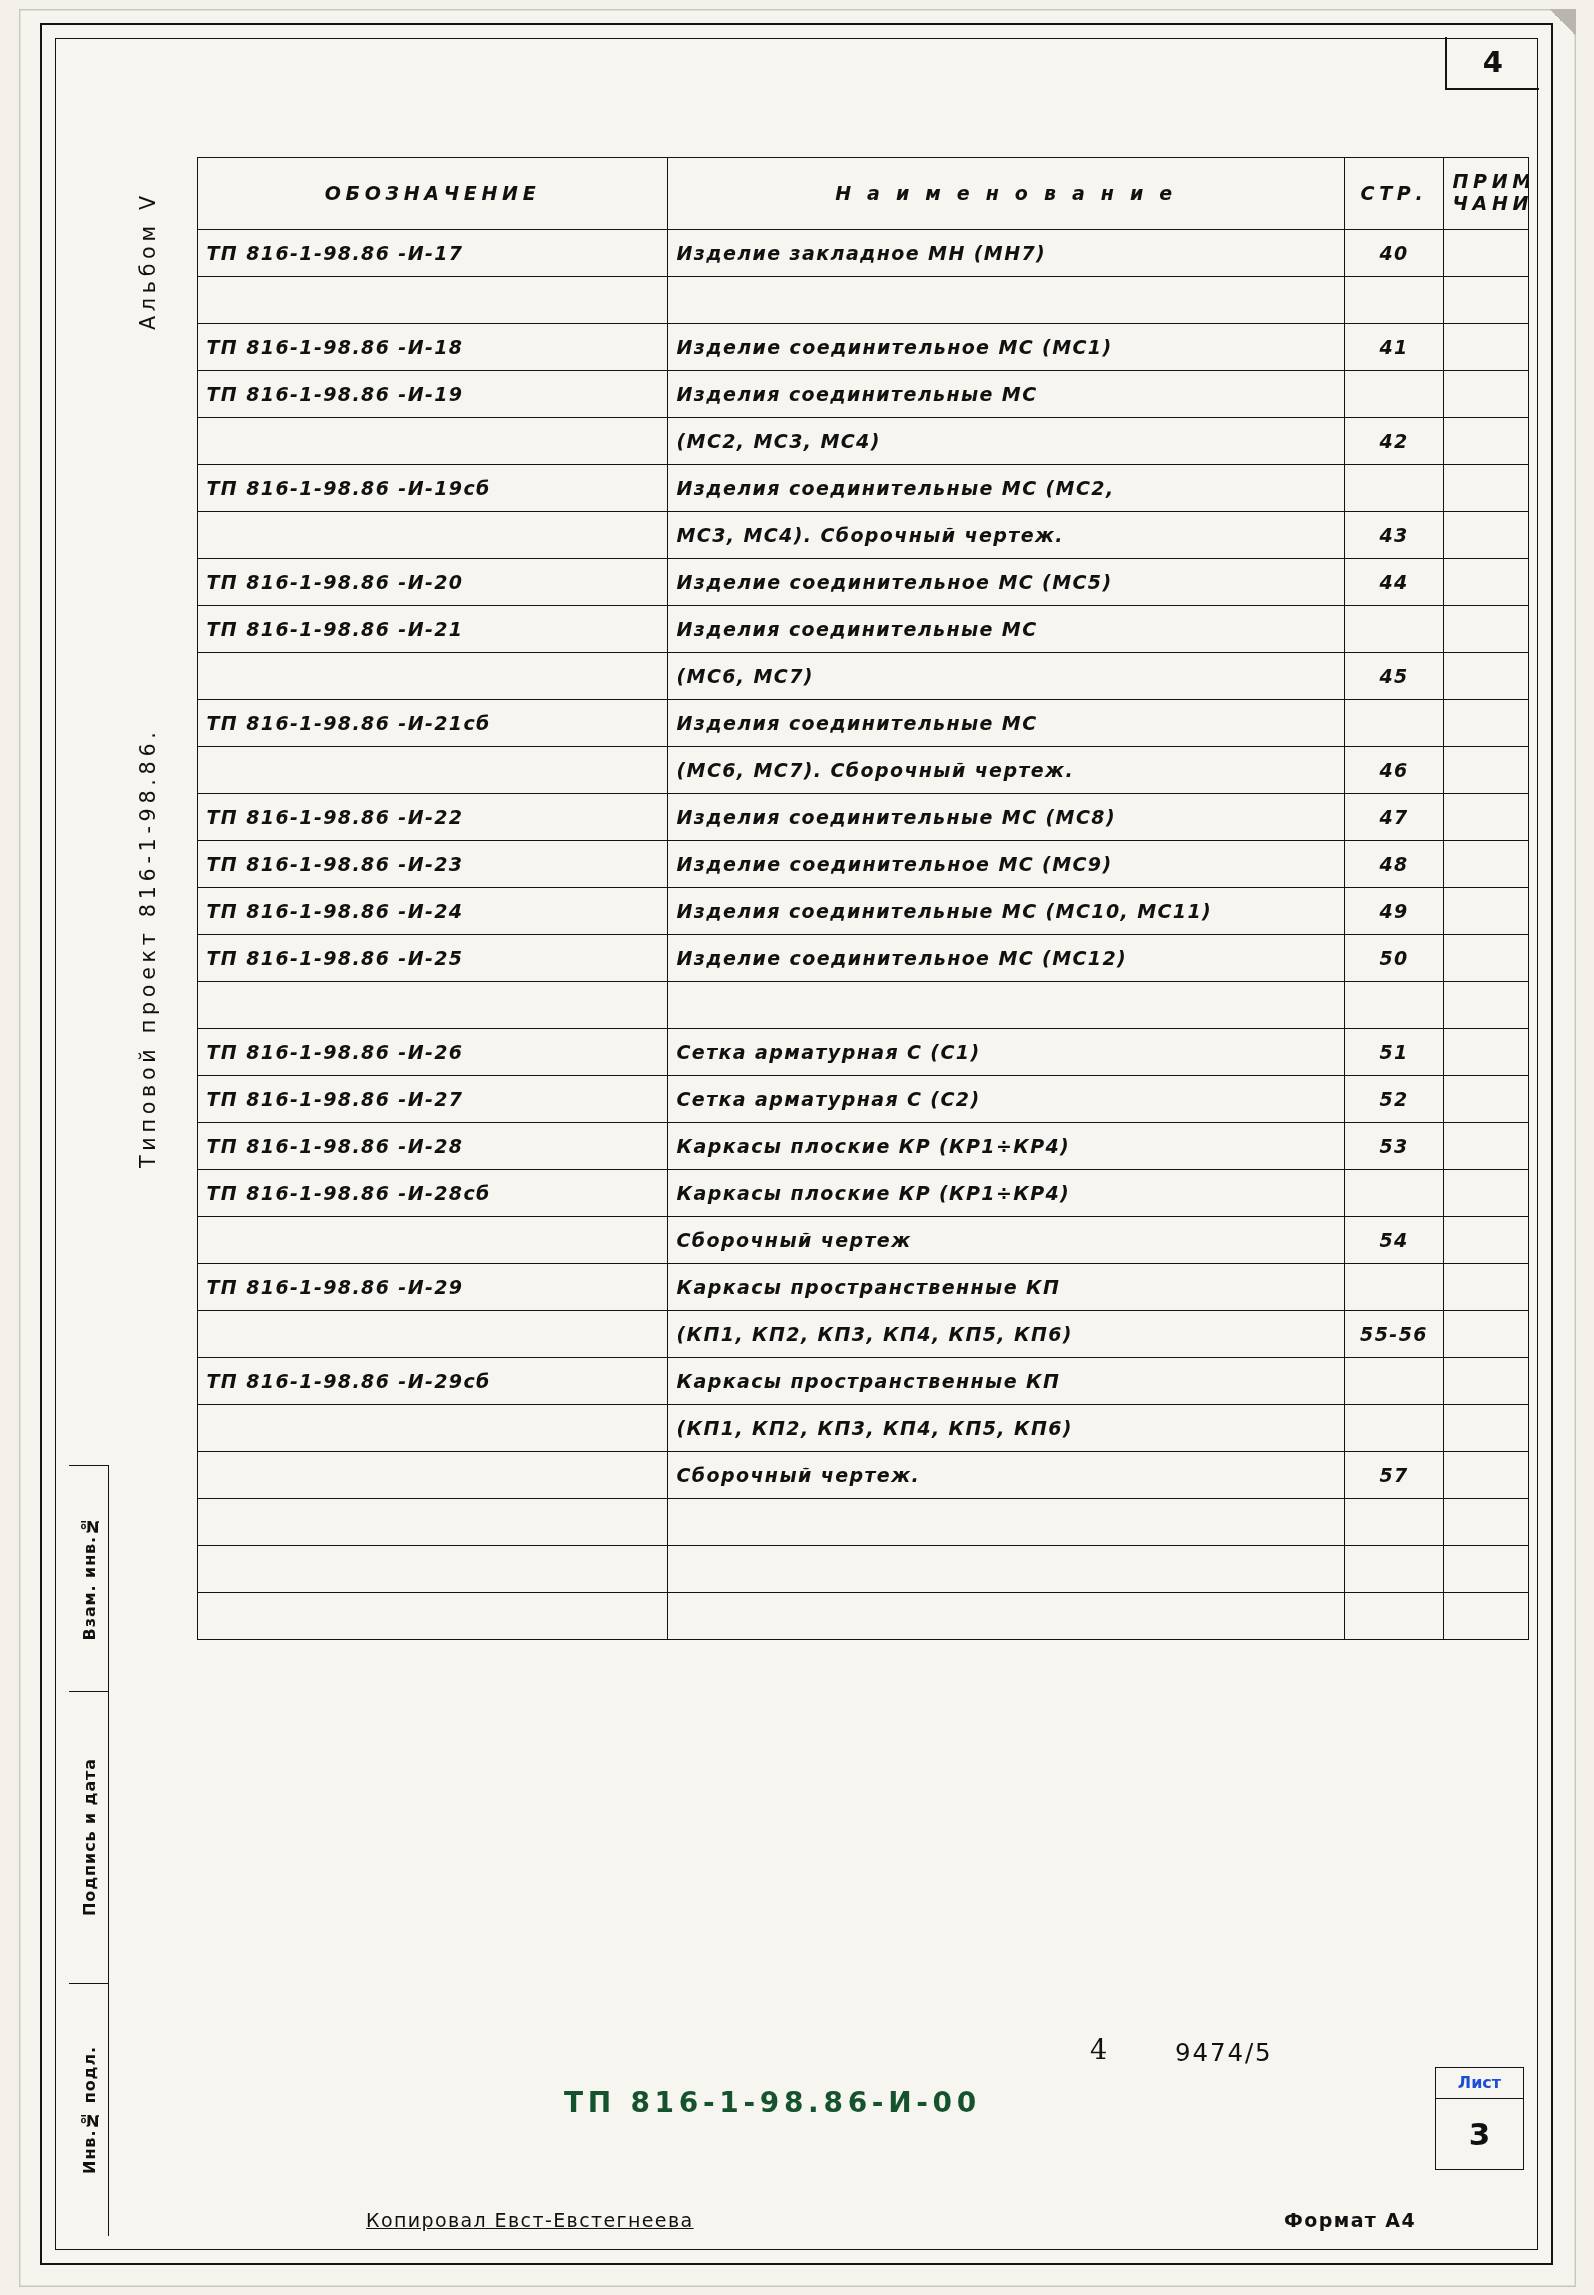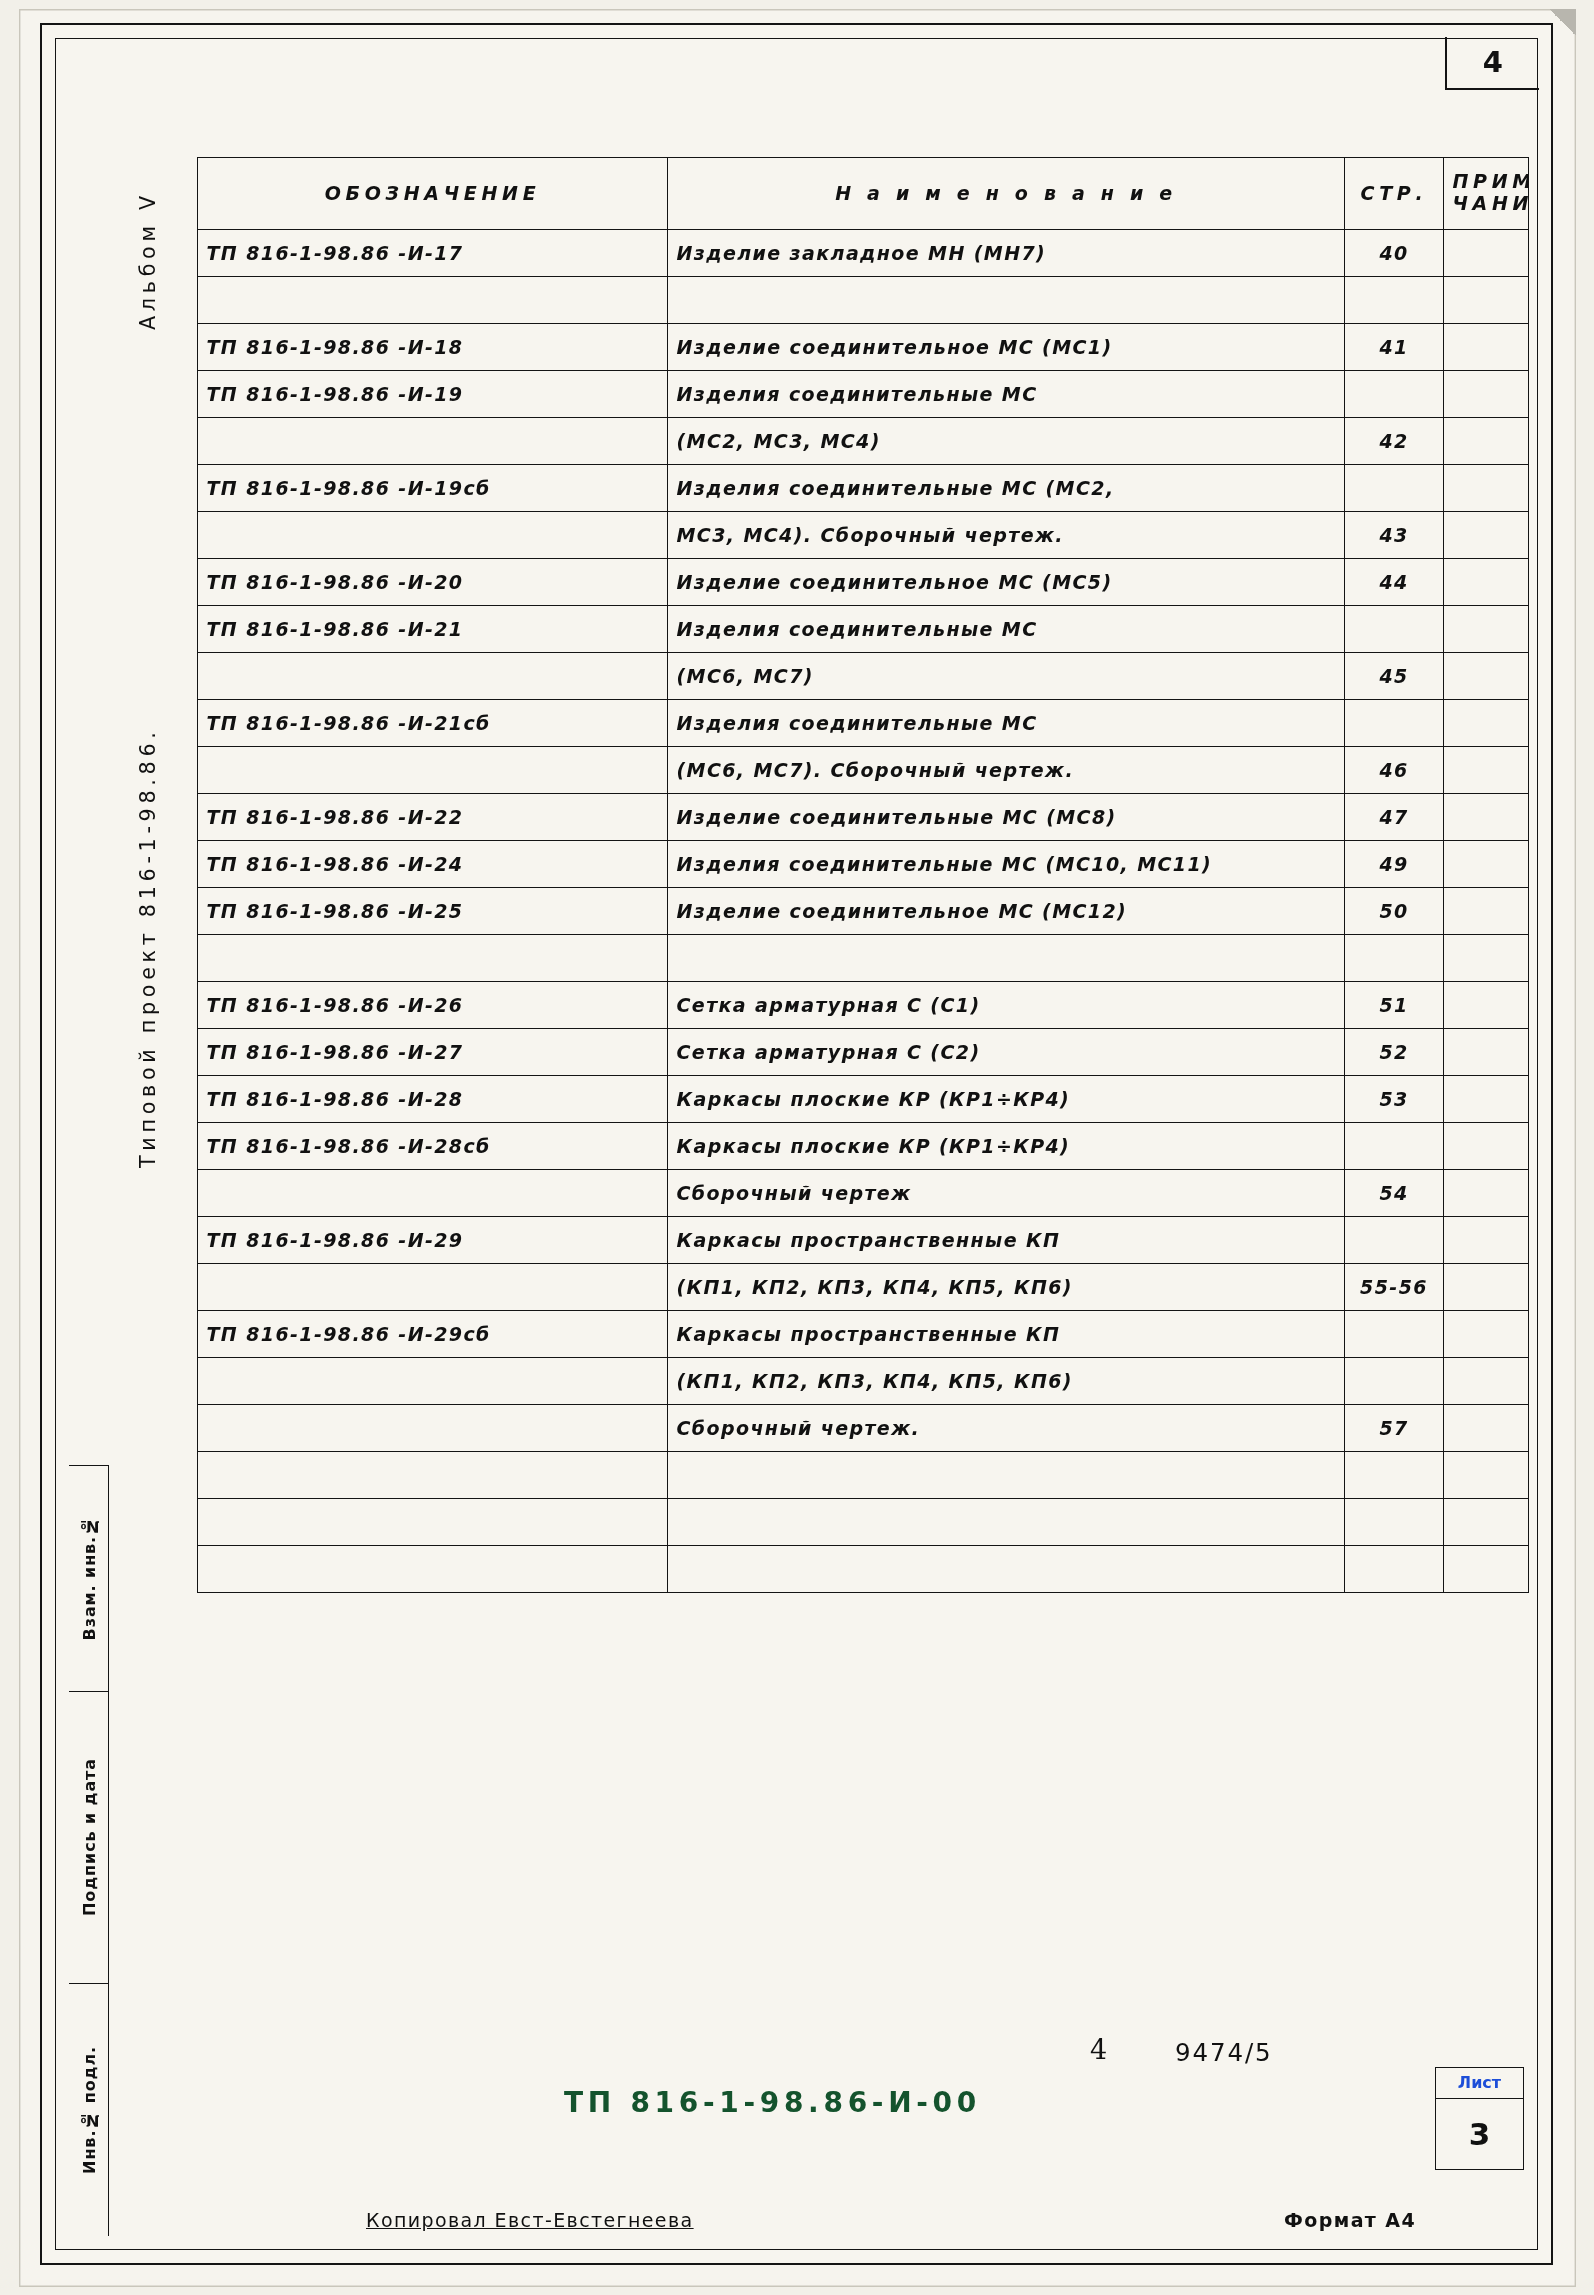--- a/index.html
+++ b/index.html
@@ -250,22 +250,28 @@
                 <td></td>
               </tr>
               <tr>
                 <td class="desig"></td>
                 <td class="name">(МС6, МС7). Сборочный чертеж.</td>
                 <td class="page-cell">46</td>
                 <td></td>
               </tr>
               <tr>
                 <td class="desig">ТП 816-1-98.86   -И-22</td>
-                <td class="name">Изделие соединительные  МС (МС8)</td>
+                <td class="name">Изделия соединительные  МС (МС8)</td>
                 <td class="page-cell">47</td>
+                <td></td>
+              </tr>
+              <tr>
+                <td class="desig">ТП 816-1-98.86   -И-23</td>
+                <td class="name">Изделие соединительное МС (МС9)</td>
+                <td class="page-cell">48</td>
                 <td></td>
               </tr>
               <tr>
                 <td class="desig">ТП 816-1-98.86   -И-24</td>
                 <td class="name small">Изделия соединительные МС (МС10, МС11)</td>
                 <td class="page-cell">49</td>
                 <td></td>
               </tr>
               <tr>
                 <td class="desig">ТП 816-1-98.86   -И-25</td>

